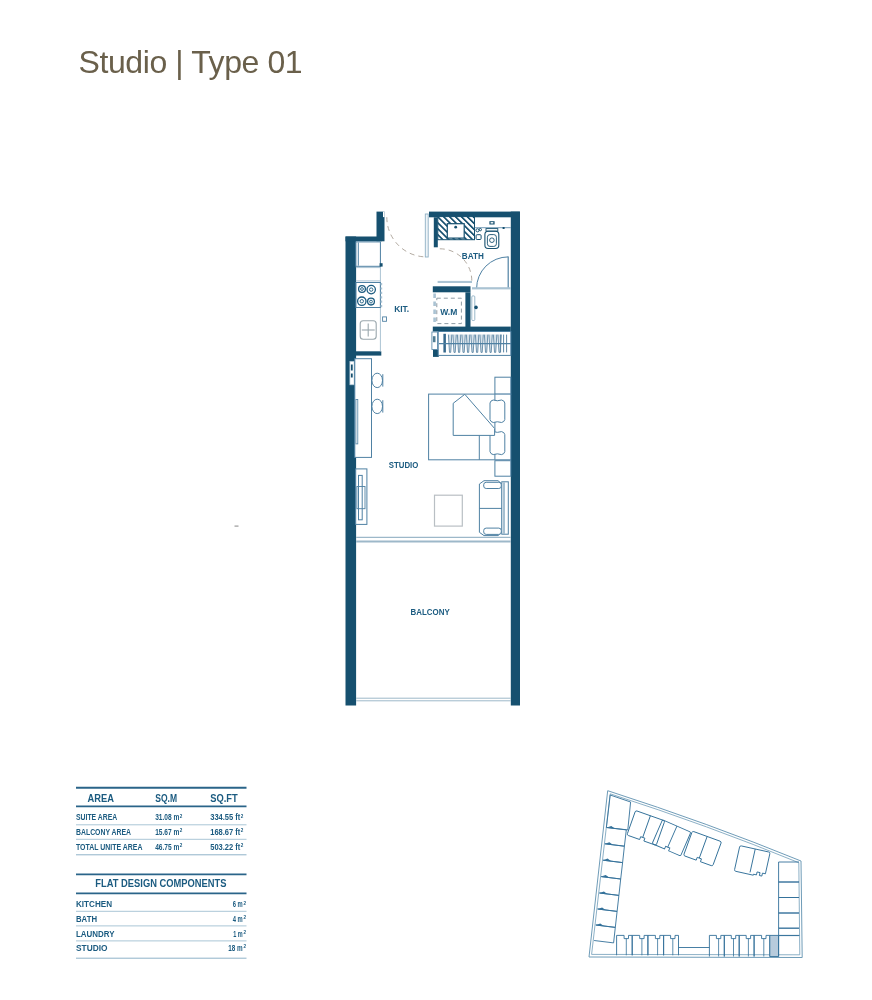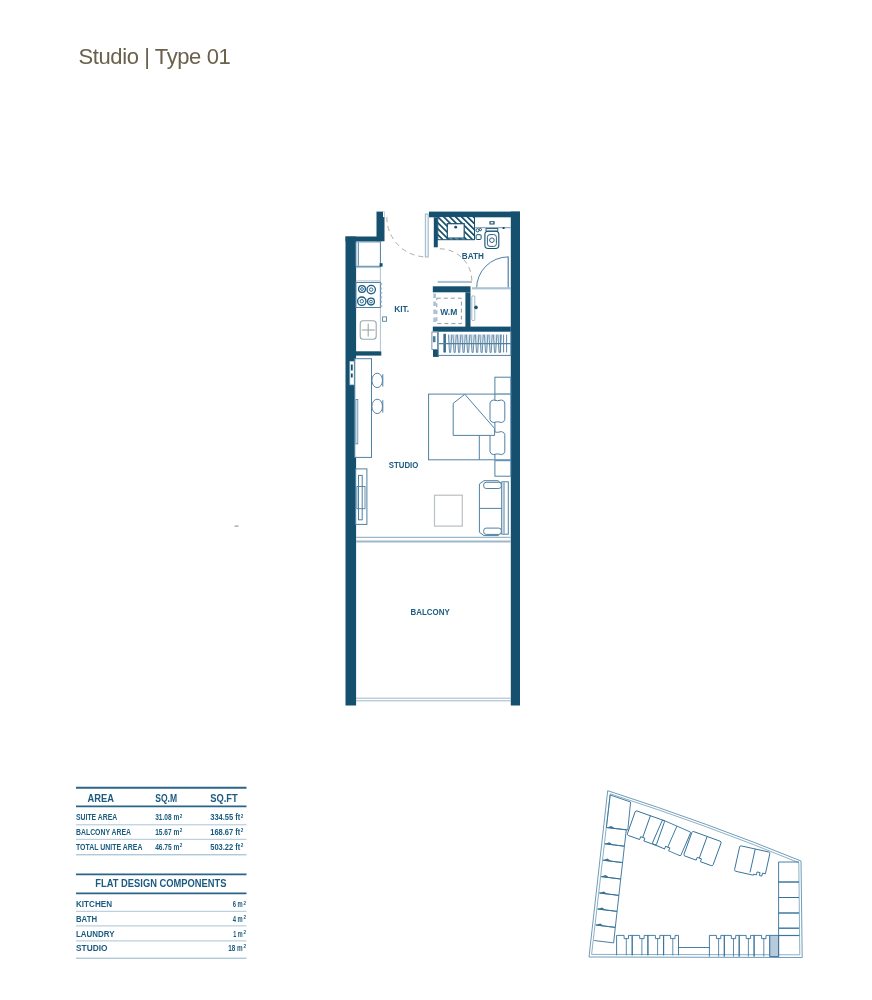--- a/index.html
+++ b/index.html
@@ -1,20 +1,20 @@
 <!DOCTYPE html>
 <html><head>
 <meta charset="utf-8">
 <style>
   html, body { margin: 0; padding: 0; background: #ffffff; width: 872px; height: 1000px; overflow: hidden; }
   * { box-sizing: border-box; }
   .title {
     position: absolute; left: 78.5px; top: 44px;
     font-family: "Liberation Sans", sans-serif;
-    font-size: 22px; color: #6a604b; letter-spacing: -0.4px; white-space: nowrap;
+    font-size: 32px; color: #6a604b; letter-spacing: -0.4px; white-space: nowrap;
   }
 </style>
 </head>
 <body>
 
 <div class="title">Studio | Type 01</div>
 
 <svg width="872" height="1000" viewBox="0 0 872 1000" font-family="Liberation Sans, sans-serif" style="position:absolute;left:0;top:0">
 <defs>
   <pattern id="hatch" width="4.2" height="4.2" patternUnits="userSpaceOnUse" patternTransform="rotate(-45)">

